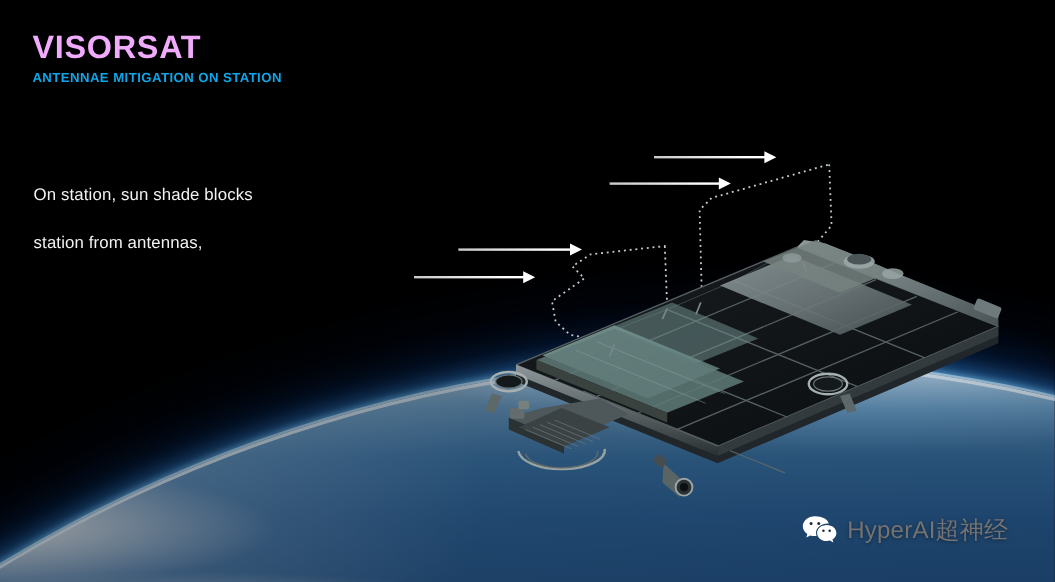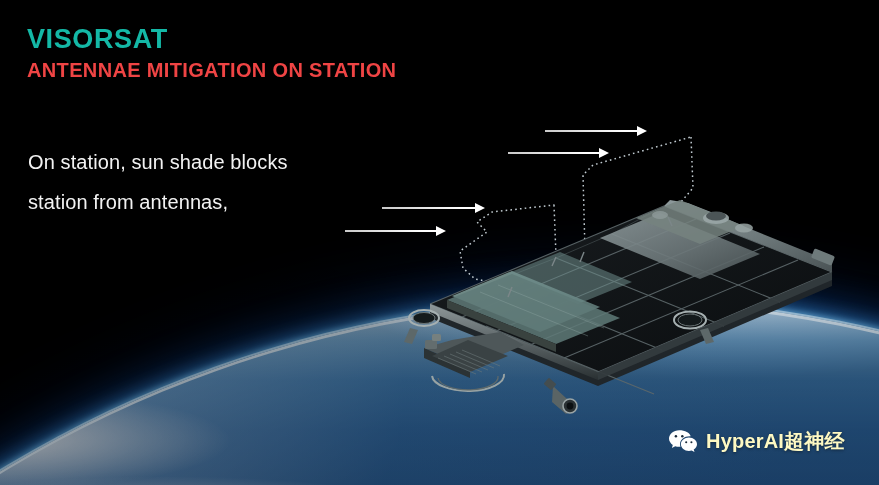--- a/index.html
+++ b/index.html
@@ -99,40 +99,40 @@
     position: absolute;
     left: 0; top: 0; width: 879px; height: 485px;
     background: radial-gradient(ellipse 70% 60% at 82% 18%,
       rgba(0,0,0,0.0) 0%, rgba(0,0,0,0.0) 60%, rgba(0,0,0,0.35) 100%);
   }
 
   
   .title {
     position: absolute;
     left: 27px; top: 26px;
-    color: #14b8a6;
+    color: #f0abfc;
     font-size: 27px;
     font-weight: 700;
     letter-spacing: 0.6px;
     line-height: 1;
   }
   .subtitle {
     position: absolute;
     left: 27px; top: 60px;
-    color: #ef4444;
-    font-size: 20px;
+    color: #0ea5e9;
+    font-size: 11px;
     font-weight: 700;
     letter-spacing: 0.35px;
     line-height: 1;
   }
   .body-copy {
     position: absolute;
     left: 28px; top: 142px;
     color: #f2f2f2;
-    font-size: 20px;
+    font-size: 14px;
     font-weight: 400;
     line-height: 40px;
     letter-spacing: 0.1px;
   }
   .body-copy div { white-space: nowrap; }
 
   
   .arrow {
     position: absolute;
     height: 2px;
@@ -154,23 +154,23 @@
 
   
   .watermark {
     position: absolute;
     left: 668px; top: 428px;
     display: flex;
     align-items: center;
     gap: 8px;
   }
   .wm-text {
-    color: #fef9c3;
+    color: #737373;
     font-size: 20px;
-    font-weight: 700;
+    font-weight: 400;
     letter-spacing: 0.2px;
     text-shadow: 0 1px 3px rgba(0,0,0,0.45);
   }
 </style>
 </head>
 <body>
 
 <div id="slide">
 
   <div class="earth-wrap">

